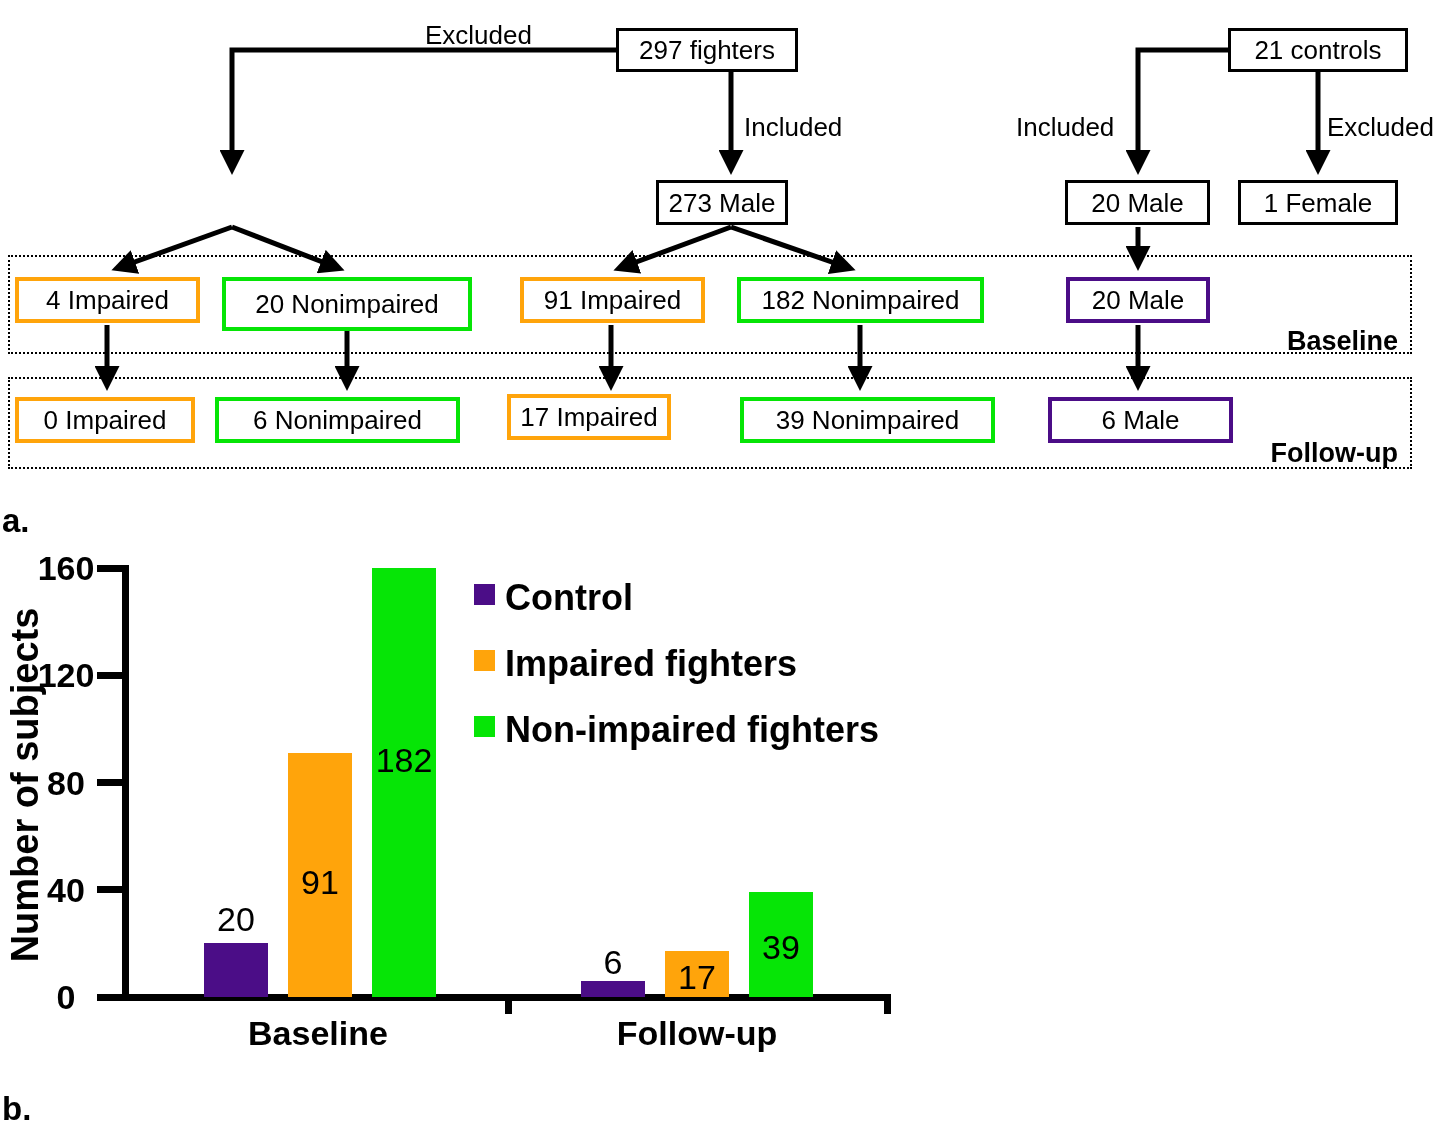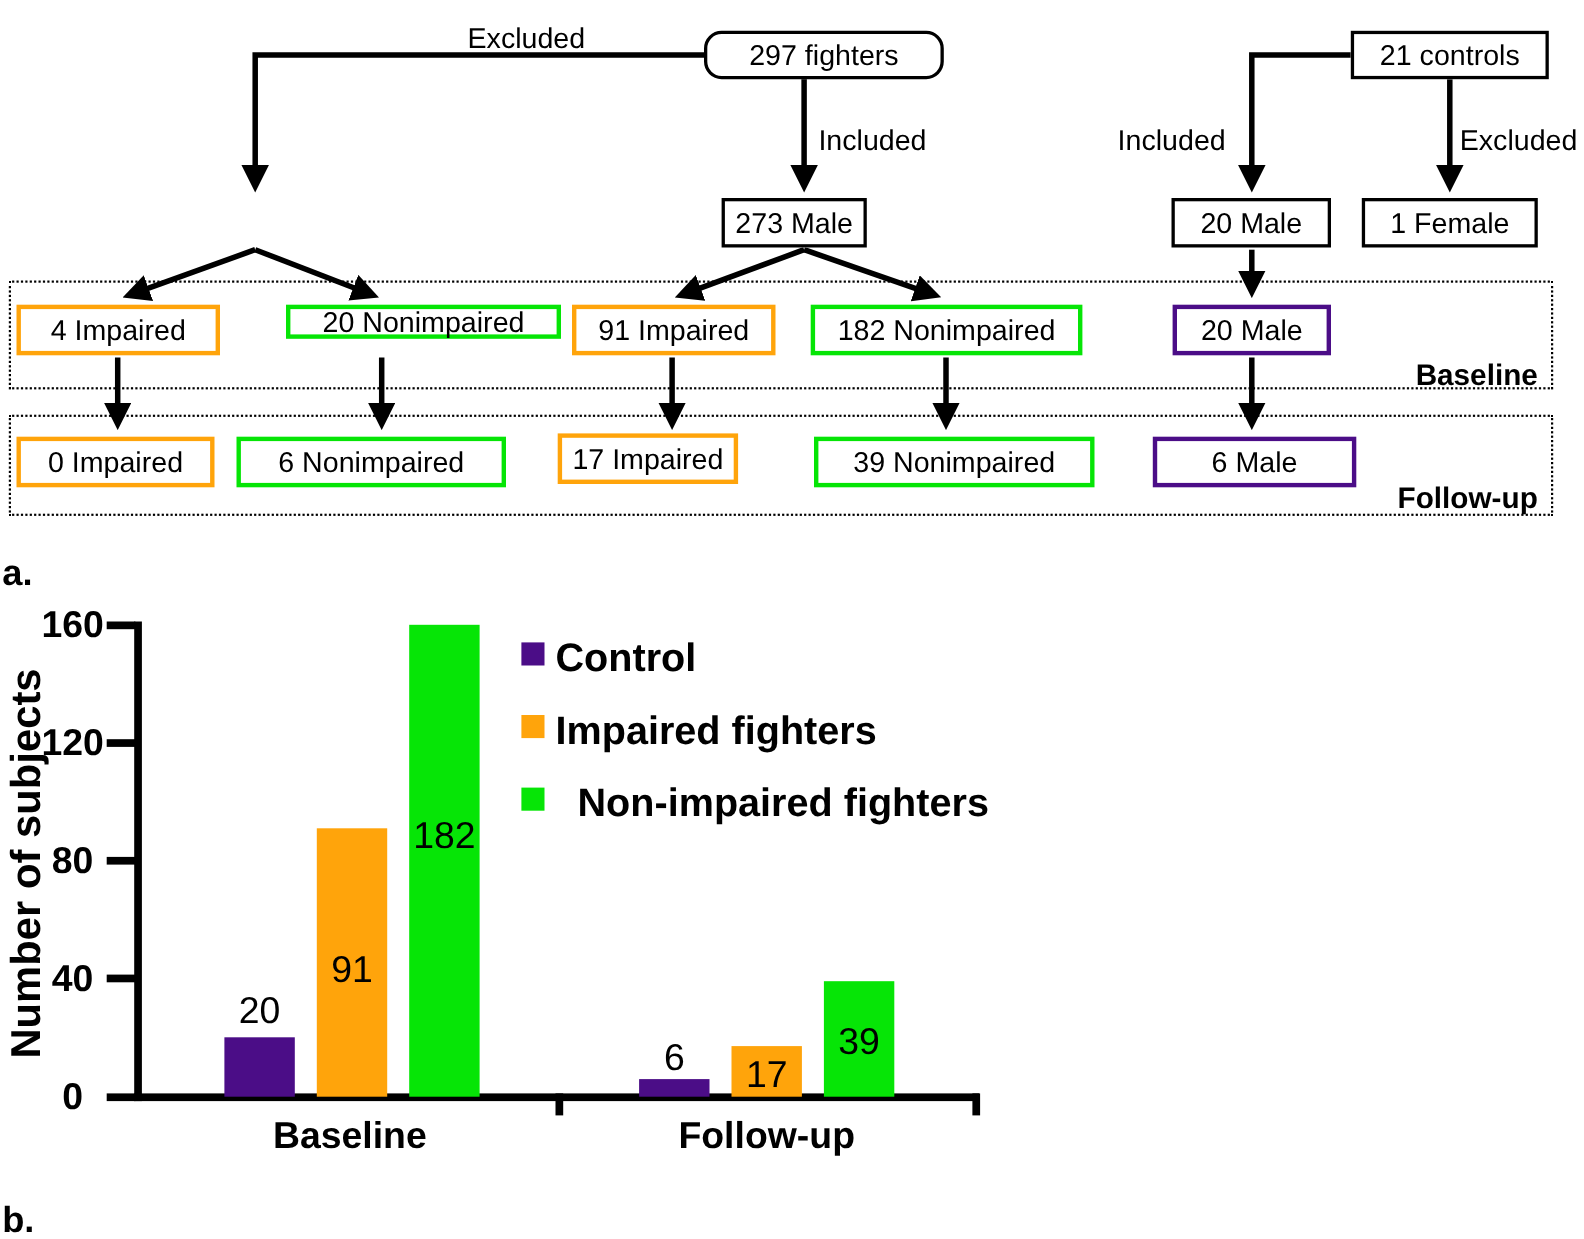--- a/index.html
+++ b/index.html
@@ -58,21 +58,21 @@
       <path d="M731,227 L849,268" marker-end="url(#ah)"></path>
       <path d="M1138,227 V264" marker-end="url(#ah)"></path>
       <path d="M107,325 V384" marker-end="url(#ah)"></path>
       <path d="M347,325 V384" marker-end="url(#ah)"></path>
       <path d="M611,325 V384" marker-end="url(#ah)"></path>
       <path d="M860,325 V384" marker-end="url(#ah)"></path>
       <path d="M1138,325 V384" marker-end="url(#ah)"></path>
     </g>
   </svg>
 
-  <div class="fbox box-black" style="left:640px;top:28px;width:218px;height:44px;border-radius:16px;">
+  <div class="fbox box-black" style="left:616px;top:28px;width:182px;height:44px;">
       <span>297 fighters</span>
     </div>
   <div class="fbox box-black" style="left:1228px;top:28px;width:180px;height:44px;">
       <span>21 controls</span>
     </div>
 
   <div class="edge-label" style="left:425px;top:20px;">Excluded</div>
   <div class="edge-label" style="left:744px;top:112px;">Included</div>
   <div class="edge-label" style="left:1016px;top:112px;">Included</div>
   <div class="edge-label" style="left:1327px;top:112px;">Excluded</div>
@@ -83,21 +83,21 @@
   <div class="fbox box-black" style="left:1065px;top:180px;width:145px;height:45px;">
       <span>20 Male</span>
     </div>
   <div class="fbox box-black" style="left:1238px;top:180px;width:160px;height:45px;">
       <span>1 Female</span>
     </div>
 
   <div class="fbox box-orange" style="left: 15px; top: 277px; width: 185px; height: 46px; border-color: rgb(255, 164, 11);">
       <span>4 Impaired</span>
     </div>
-  <div class="fbox box-green" style="left: 222px; top: 277px; width: 250px; height: 31px; border-color: rgb(6, 229, 6); margin-left: 38px;">
+  <div class="fbox box-green" style="left: 222px; top: 277px; width: 250px; height: 54px; border-color: rgb(6, 229, 6);">
       <span>20 Nonimpaired</span>
     </div>
   <div class="fbox box-orange" style="left: 520px; top: 277px; width: 185px; height: 46px; border-color: rgb(255, 164, 11);">
       <span>91 Impaired</span>
     </div>
   <div class="fbox box-green" style="left: 737px; top: 277px; width: 247px; height: 46px; border-color: rgb(6, 229, 6);">
       <span>182 Nonimpaired</span>
     </div>
   <div class="fbox box-purple" style="left: 1066px; top: 277px; width: 144px; height: 46px; border-color: rgb(75, 13, 135);">
       <span>20 Male</span>
@@ -153,16 +153,16 @@
       <div class="bar-label" style="left: 334px; top: 743px; width: 140px;">182</div>
       <div class="bar" style="left: 749px; top: 892.431px; width: 64px; height: 104.569px; background: rgb(6, 229, 6);"></div>
       <div class="bar-label" style="left: 711px; top: 930.431px; width: 140px;">39</div>
       <div class="group-label" style="left: 318px; top: 1014px;">Baseline</div>
       <div class="group-label" style="left: 697px; top: 1014px;">Follow-up</div>
       <div class="legend-swatch" style="left: 474px; top: 584px; background: rgb(75, 13, 135);"></div>
       <div class="legend-text" style="left: 505px; top: 580px;">Control</div>
       <div class="legend-swatch" style="left: 474px; top: 650px; background: rgb(255, 164, 11);"></div>
       <div class="legend-text" style="left: 505px; top: 646px;">Impaired fighters</div>
       <div class="legend-swatch" style="left: 474px; top: 716px; background: rgb(6, 229, 6);"></div>
-      <div class="legend-text" style="left: 505px; top: 712px; margin-left: 20px;">Non-impaired fighters</div>
+      <div class="legend-text" style="left: 505px; top: 712px;">Non-impaired fighters</div>
     </div>
 
 </div>
 
 </body></html>

